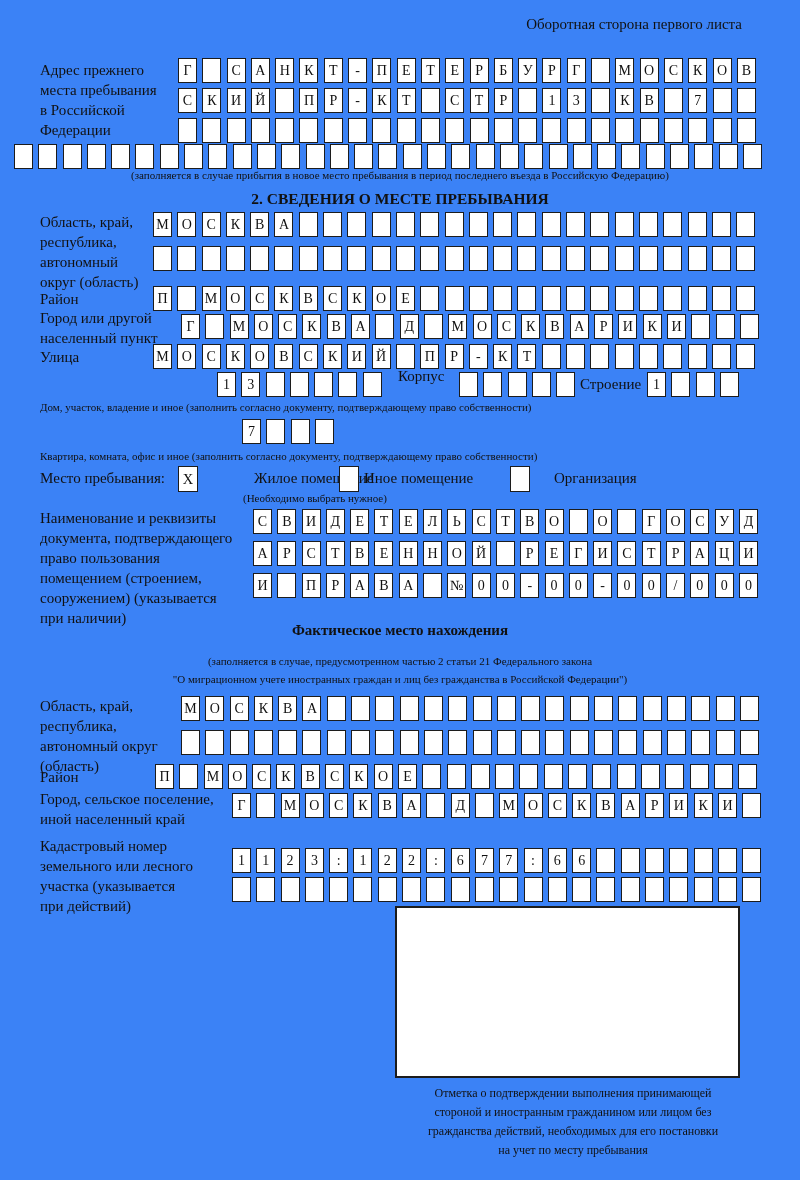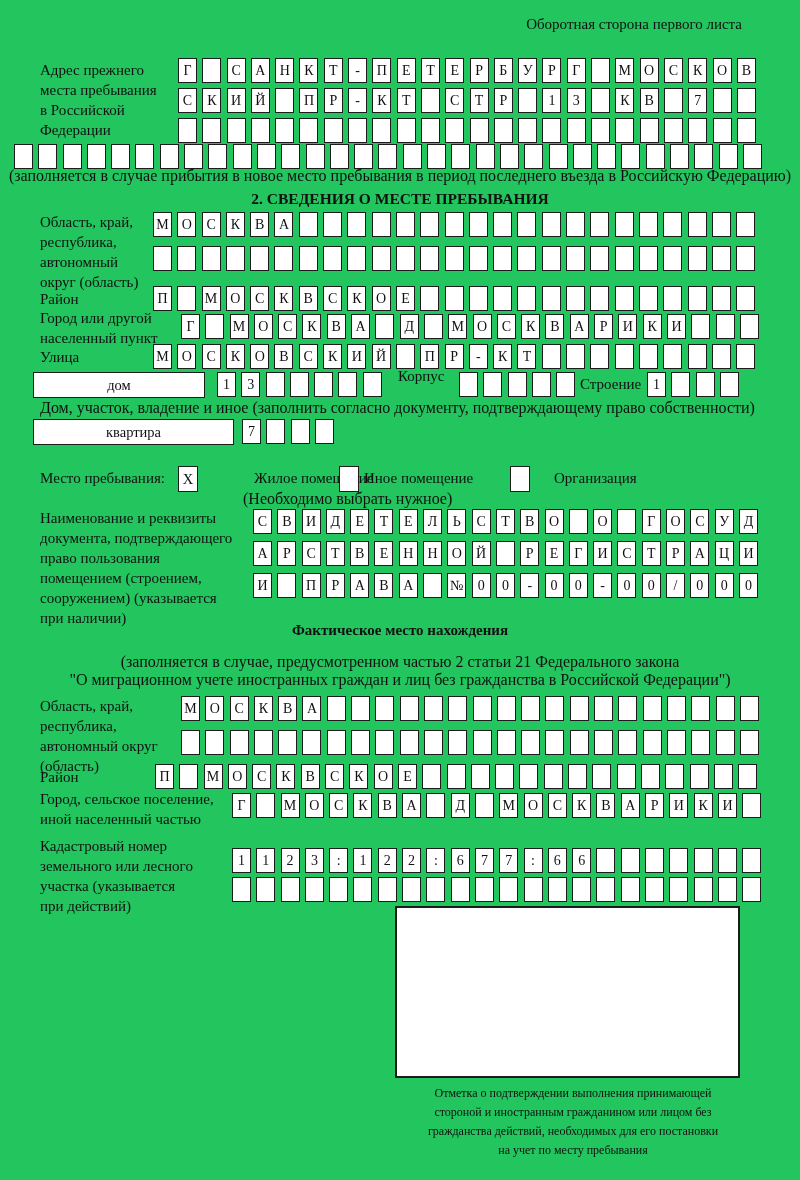--- a/index.html
+++ b/index.html
@@ -1,23 +1,23 @@
 <!DOCTYPE html>
 <html><head>
 <meta charset="utf-8">
 <style>
   html,body{margin:0;padding:0;background:#fff;}
   .page{
-    position:relative;width:800px;height:1180px;background:#22c55e;
+    position:relative;width:800px;height:1180px;background:#3b82f6;
     font-family:"Liberation Serif","DejaVu Serif",serif;color:#111;
     overflow:hidden;
   }
   .hdr{position:absolute;top:16px;right:58px;font-size:15px;}
   .label{position:absolute;font-size:15px;line-height:20px;white-space:pre-line;}
-  .note{position:absolute;font-size:16px;line-height:17px;white-space:pre-line;}
+  .note{position:absolute;font-size:11px;line-height:17px;white-space:pre-line;}
   .center{left:0;width:800px;text-align:center;}
   .sect-title{position:absolute;font-weight:bold;font-size:15.5px;}
   .cellrow{position:absolute;display:flex;gap:5.3px;}
   .cell{
     flex:0 0 19px;width:19px;height:25px;border:1.5px solid #1c1c1c;
     box-sizing:border-box;display:flex;align-items:center;justify-content:center;
     font-size:14px;line-height:1;background:#fff;
   }
   .widebox{
     position:absolute;height:26px;border:1.6px solid #1c1c1c;box-sizing:border-box;
@@ -296,21 +296,20 @@
       <div class="cell"></div>
       <div class="cell"></div>
       <div class="cell"></div>
       <div class="cell"></div>
       <div class="cell"></div>
       <div class="cell"></div>
       <div class="cell"></div>
       <div class="cell"></div>
     </div>
 
-  <div class="widebox" style="left:33px;top:372px;width:172px;">дом</div>
   <div class="cellrow" style="left:217px;top:372px;">
       <div class="cell">1</div>
       <div class="cell">3</div>
       <div class="cell"></div>
       <div class="cell"></div>
       <div class="cell"></div>
       <div class="cell"></div>
       <div class="cell"></div>
     </div>
   <div class="inline-label" style="left:398px;top:368px;">Корпус</div>
@@ -323,27 +322,27 @@
     </div>
   <div class="inline-label" style="left:580px;top:376px;">Строение</div>
   <div class="cellrow" style="left:647px;top:372px;">
       <div class="cell">1</div>
       <div class="cell"></div>
       <div class="cell"></div>
       <div class="cell"></div>
     </div>
   <div class="note" style="left:40px;top:399px;">Дом, участок, владение и иное (заполнить согласно документу, подтверждающему право собственности)</div>
 
-  <div class="widebox" style="left:33px;top:419px;width:201px;">квартира</div>
   <div class="cellrow" style="left:242px;top:419px;">
       <div class="cell">7</div>
       <div class="cell"></div>
       <div class="cell"></div>
       <div class="cell"></div>
     </div>
+  <div class="note" style="left:40px;top:448px;">Квартира, комната, офис и иное (заполнить согласно документу, подтверждающему право собственности)</div>
 
   <div class="inline-label" style="left:40px;top:470px;">Место пребывания:</div>
   <div class="cbox" style="left:178px;top:466px;">X</div>
   <div class="inline-label" style="left:206px;top:470px;margin-left:48px;">Жилое помещение</div>
   <div class="cbox" style="left:339px;top:466px;"></div>
   <div class="inline-label" style="left:364px;top:470px;">Иное помещение</div>
   <div class="cbox" style="left:510px;top:466px;"></div>
   <div class="inline-label" style="left:554px;top:470px;">Организация</div>
   <div class="note" style="left:243px;top:490px;">(Необходимо выбрать нужное)</div>
 
@@ -507,21 +506,21 @@
       <div class="cell"></div>
       <div class="cell"></div>
       <div class="cell"></div>
       <div class="cell"></div>
       <div class="cell"></div>
       <div class="cell"></div>
       <div class="cell"></div>
     </div>
 
   <div class="label" style="left:40px;top:789px;width:190px;">Город, сельское поселение,
-иной населенный частью</div>
+иной населенный край</div>
   <div class="cellrow" style="left:232px;top:793px;">
       <div class="cell">Г</div>
       <div class="cell"></div>
       <div class="cell">М</div>
       <div class="cell">О</div>
       <div class="cell">С</div>
       <div class="cell">К</div>
       <div class="cell">В</div>
       <div class="cell">А</div>
       <div class="cell"></div>

